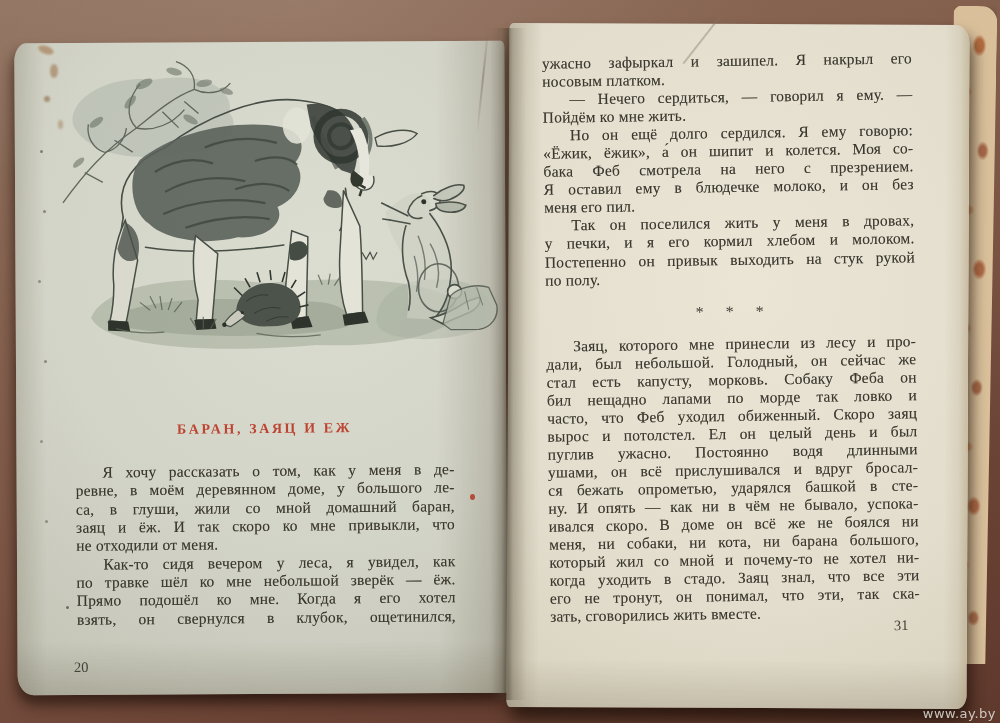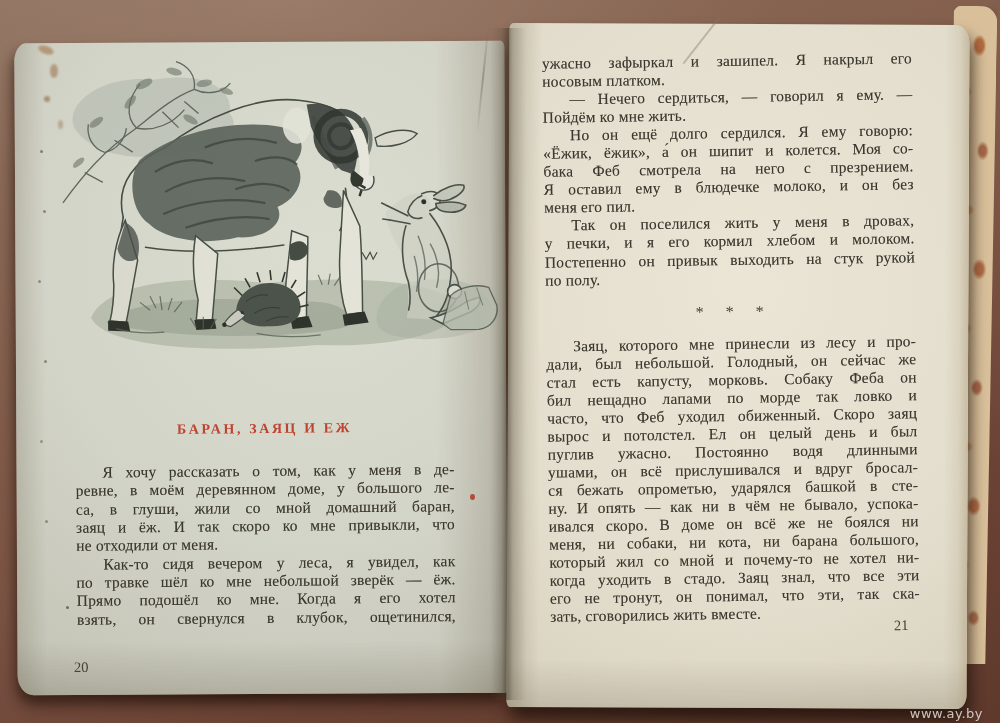--- a/index.html
+++ b/index.html
@@ -69,21 +69,21 @@
     text-align:justify;text-align-last:justify;text-shadow:0 0 .4px rgba(62,56,44,.45);}
   .line.end{text-align-last:left;}
   .line.indent{text-indent:27px;}
   .right-text{position:absolute;left:546px;top:52px;width:370px;z-index:4;transform:rotate(-0.85deg);}
   .right-text .line{line-height:18.05px;}
   .separator{margin:16px 0 14px;text-align:center;font-size:16px;line-height:18px;
     word-spacing:14px;letter-spacing:2px;color:#45423a;}
   .pageno{position:absolute;z-index:4;font-size:14.5px;color:#45423a;}
   #pn20{left:74px;top:659px;transform:rotate(-0.5deg);}
   #pn21{left:894px;top:617px;transform:rotate(-1deg);}
-  .watermark{position:absolute;right:17px;bottom:2px;z-index:6;
+  .watermark{position:absolute;right:4px;bottom:2px;z-index:6;
     font:13px "DejaVu Sans",sans-serif;color:rgba(228,224,216,.85);
     letter-spacing:.5px;text-shadow:0 1px 1px rgba(60,40,30,.4);text-align:center;}
   .stain{position:absolute;border-radius:50%;filter:blur(1px);z-index:5;}
   .st1{left:38px;top:46px;width:16px;height:8px;background:rgba(150,96,46,.5);transform:rotate(20deg);}
   .st2{left:50px;top:64px;width:8px;height:14px;background:rgba(140,88,42,.45);}
   .st3{left:44px;top:96px;width:6px;height:6px;background:rgba(120,75,35,.5);}
   .st4{left:58px;top:120px;width:5px;height:9px;background:rgba(140,88,42,.35);}
   .specks{position:absolute;left:40px;top:150px;width:3px;height:3px;z-index:5;border-radius:50%;
     background:rgba(70,60,45,.55);
     box-shadow:3px 60px rgba(70,60,45,.5), -2px 130px rgba(70,60,45,.45),
@@ -263,21 +263,21 @@
         <div class="line">ивался скоро. В доме он всё же не боялся ни</div>
         <div class="line">меня, ни собаки, ни кота, ни барана большого,</div>
         <div class="line">который жил со мной и почему-то не хотел ни-</div>
         <div class="line">когда уходить в стадо. Заяц знал, что все эти</div>
         <div class="line">его не тронут, он понимал, что эти, так ска-</div>
         <div class="line end">зать, сговорились жить вместе.</div>
       </div>
   </div>
 
   <div class="pageno" id="pn20">20</div>
-  <div class="pageno" id="pn21">21</div>
+  <div class="pageno" id="pn21">31</div>
 
   <div class="stain st1"></div>
   <div class="stain st2"></div>
   <div class="stain st3"></div>
   <div class="stain st4"></div>
   <div class="specks"></div>
   <div class="red-dot"></div>
   <div class="dark-dot"></div>
   <div class="crease1"></div>
   <div class="crease2"></div>

